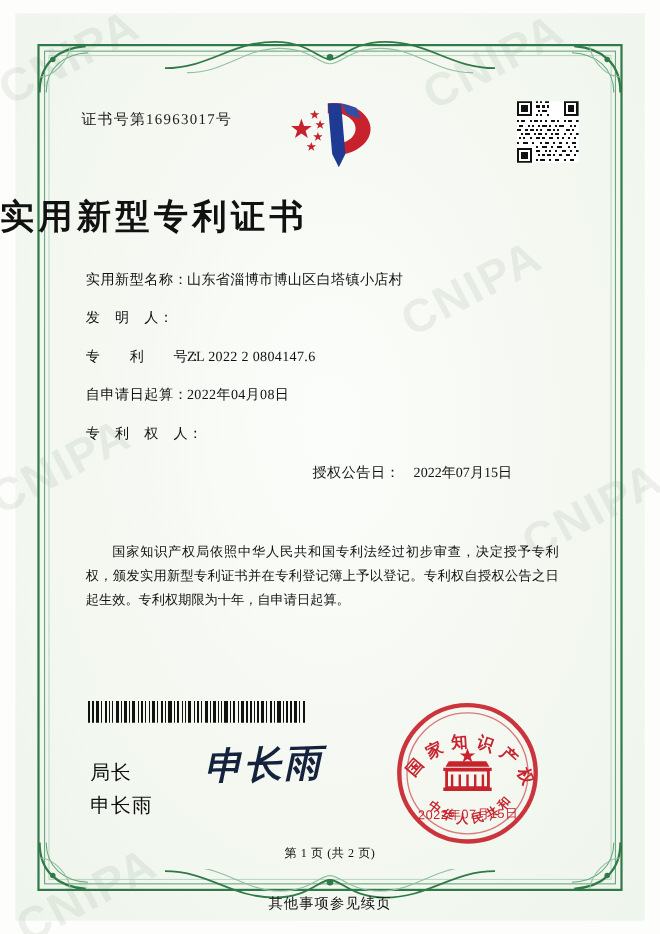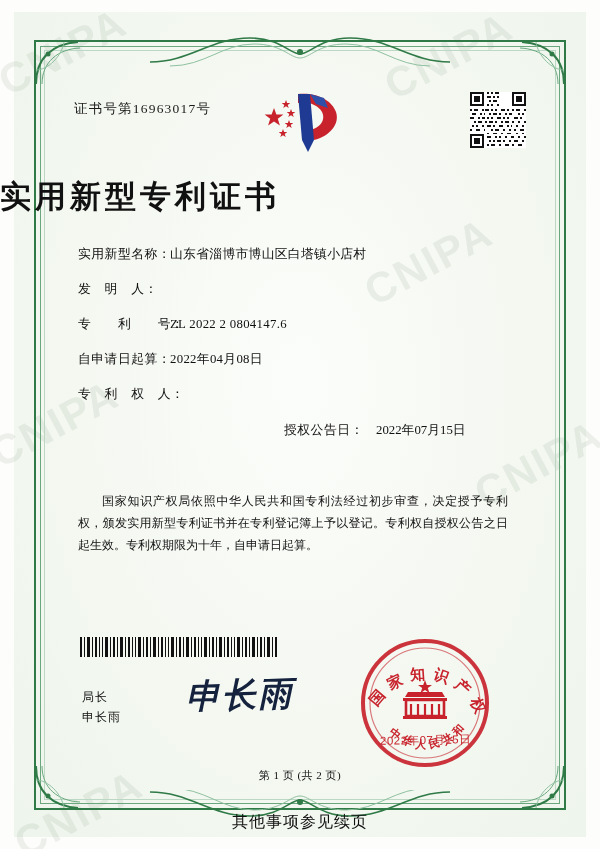--- a/index.html
+++ b/index.html
@@ -196,21 +196,21 @@
     top: 637px;
     width: 200px;
     height: 20px;
   }
 
   
   .sig-labels {
     position: absolute;
     left: 82px;
     top: 688px;
-    font-size: 12px;
+    font-size: 18px;
     line-height: 1.65;
     letter-spacing: 1px;
     color: #111;
   }
   .sig-script {
     position: absolute;
     left: 186px;
     top: 672px;
     width: 140px;
     height: 56px;
@@ -250,21 +250,21 @@
     text-align: center;
     font-size: 11px;
     color: #111;
     letter-spacing: 0.5px;
   }
   .footnote {
     position: absolute;
     left: 0; right: 0;
     top: 812px;
     text-align: center;
-    font-size: 16px;
+    font-size: 13px;
     color: #111;
     letter-spacing: 1px;
   }
 </style>
 </head>
 <body>
 
 <div class="page">
   <div class="paper"></div>
 

